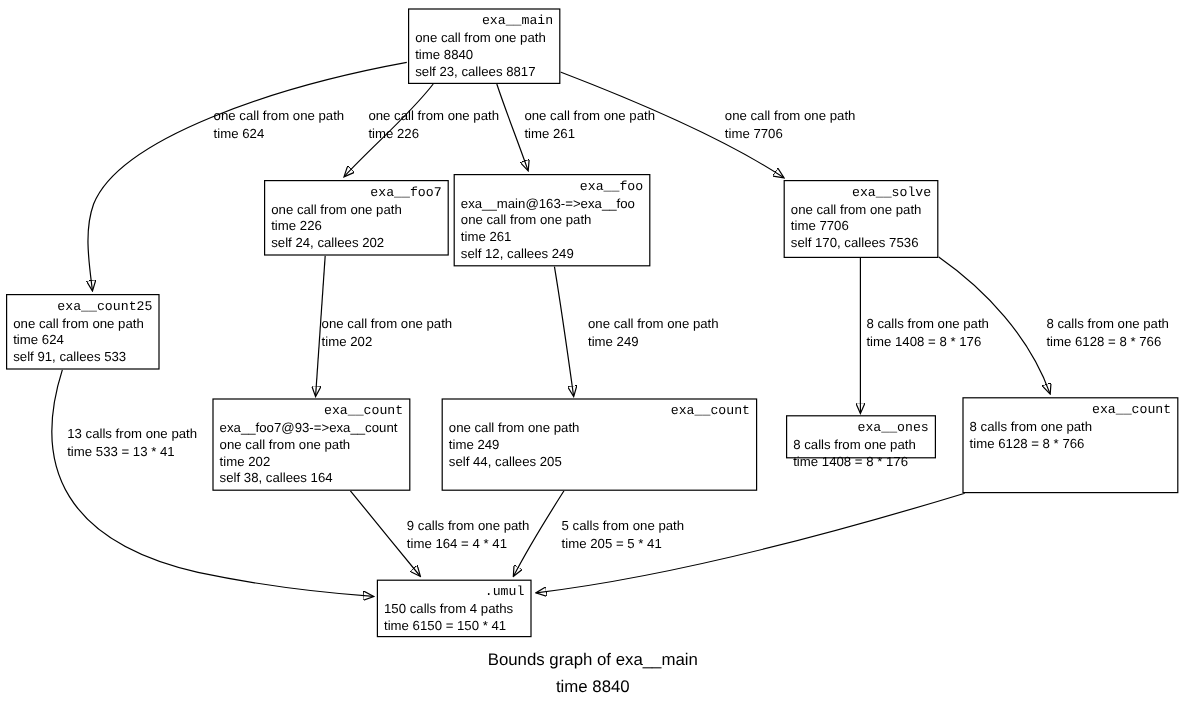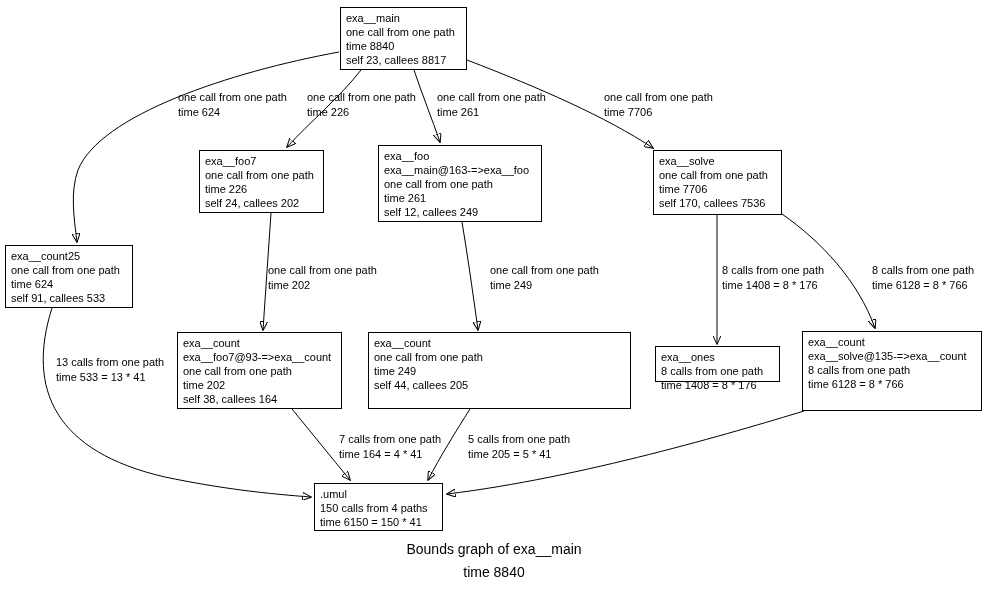--- a/index.html
+++ b/index.html
@@ -6,21 +6,21 @@
   .canvas{
     position:relative;width:987px;height:595px;background:#ffffff;
     font-family:"Liberation Sans",sans-serif;color:#000;overflow:hidden;
   }
   svg.edges{position:absolute;left:0;top:0;width:987px;height:595px;}
   svg.edges path{fill:none;stroke:#000;stroke-width:1;}
   .node{
     position:absolute;border:1px solid #000;background:#fff;box-sizing:border-box;
     padding:3px 5px;font-size:11px;line-height:14px;white-space:nowrap;
   }
-  .node .nt{text-align:left;}
+  .node .nt{text-align:right;font-family:Liberation Mono, monospace;}
   .elabel{position:absolute;font-size:11px;line-height:15px;white-space:nowrap;}
   .gtitle{
     position:absolute;left:244px;top:538px;width:500px;text-align:center;
     font-size:14px;line-height:23px;
   }
 </style>
 </head>
 <body>
 
 <div class="canvas">
@@ -45,21 +45,21 @@
     <path d="M 804,411 C 735,432 580,478 447,494" marker-end="url(#arw)"></path>
   </svg>
 
   <div class="node" style="left:340px;top:7px;width:127px;height:63px">
     <div class="nt">exa__main</div>
     <div class="nl">one call from one path</div>
     <div class="nl">time 8840</div>
     <div class="nl">self 23, callees 8817</div>
   </div>
 
-  <div class="node" style="left:199px;top:150px;width:125px;height:63px">
+  <div class="node" style="left:220px;top:150px;width:154px;height:63px">
     <div class="nt">exa__foo7</div>
     <div class="nl">one call from one path</div>
     <div class="nl">time 226</div>
     <div class="nl">self 24, callees 202</div>
   </div>
 
   <div class="node" style="left:378px;top:145px;width:164px;height:77px">
     <div class="nt">exa__foo</div>
     <div class="nl">exa__main@163-=&gt;exa__foo</div>
     <div class="nl">one call from one path</div>
@@ -97,21 +97,20 @@
   </div>
 
   <div class="node" style="left:655px;top:346px;width:125px;height:36px">
     <div class="nt">exa__ones</div>
     <div class="nl">8 calls from one path</div>
     <div class="nl">time 1408 = 8 * 176</div>
   </div>
 
   <div class="node" style="left:802px;top:331px;width:180px;height:80px">
     <div class="nt">exa__count</div>
-    <div class="nl">exa__solve@135-=&gt;exa__count</div>
     <div class="nl">8 calls from one path</div>
     <div class="nl">time 6128 = 8 * 766</div>
   </div>
 
   <div class="node" style="left:314px;top:483px;width:129px;height:48px">
     <div class="nt">.umul</div>
     <div class="nl">150 calls from 4 paths</div>
     <div class="nl">time 6150 = 150 * 41</div>
   </div>
 
@@ -145,21 +144,21 @@
   </div>
   <div class="elabel" style="left:872px;top:263px">
     <div>8 calls from one path</div>
     <div>time 6128 = 8 * 766</div>
   </div>
   <div class="elabel" style="left:56px;top:355px">
     <div>13 calls from one path</div>
     <div>time 533 = 13 * 41</div>
   </div>
   <div class="elabel" style="left:339px;top:432px">
-    <div>7 calls from one path</div>
+    <div>9 calls from one path</div>
     <div>time 164 = 4 * 41</div>
   </div>
   <div class="elabel" style="left:468px;top:432px">
     <div>5 calls from one path</div>
     <div>time 205 = 5 * 41</div>
   </div>
 
   <div class="gtitle">
     <div>Bounds graph of exa__main</div>
     <div>time 8840</div>

